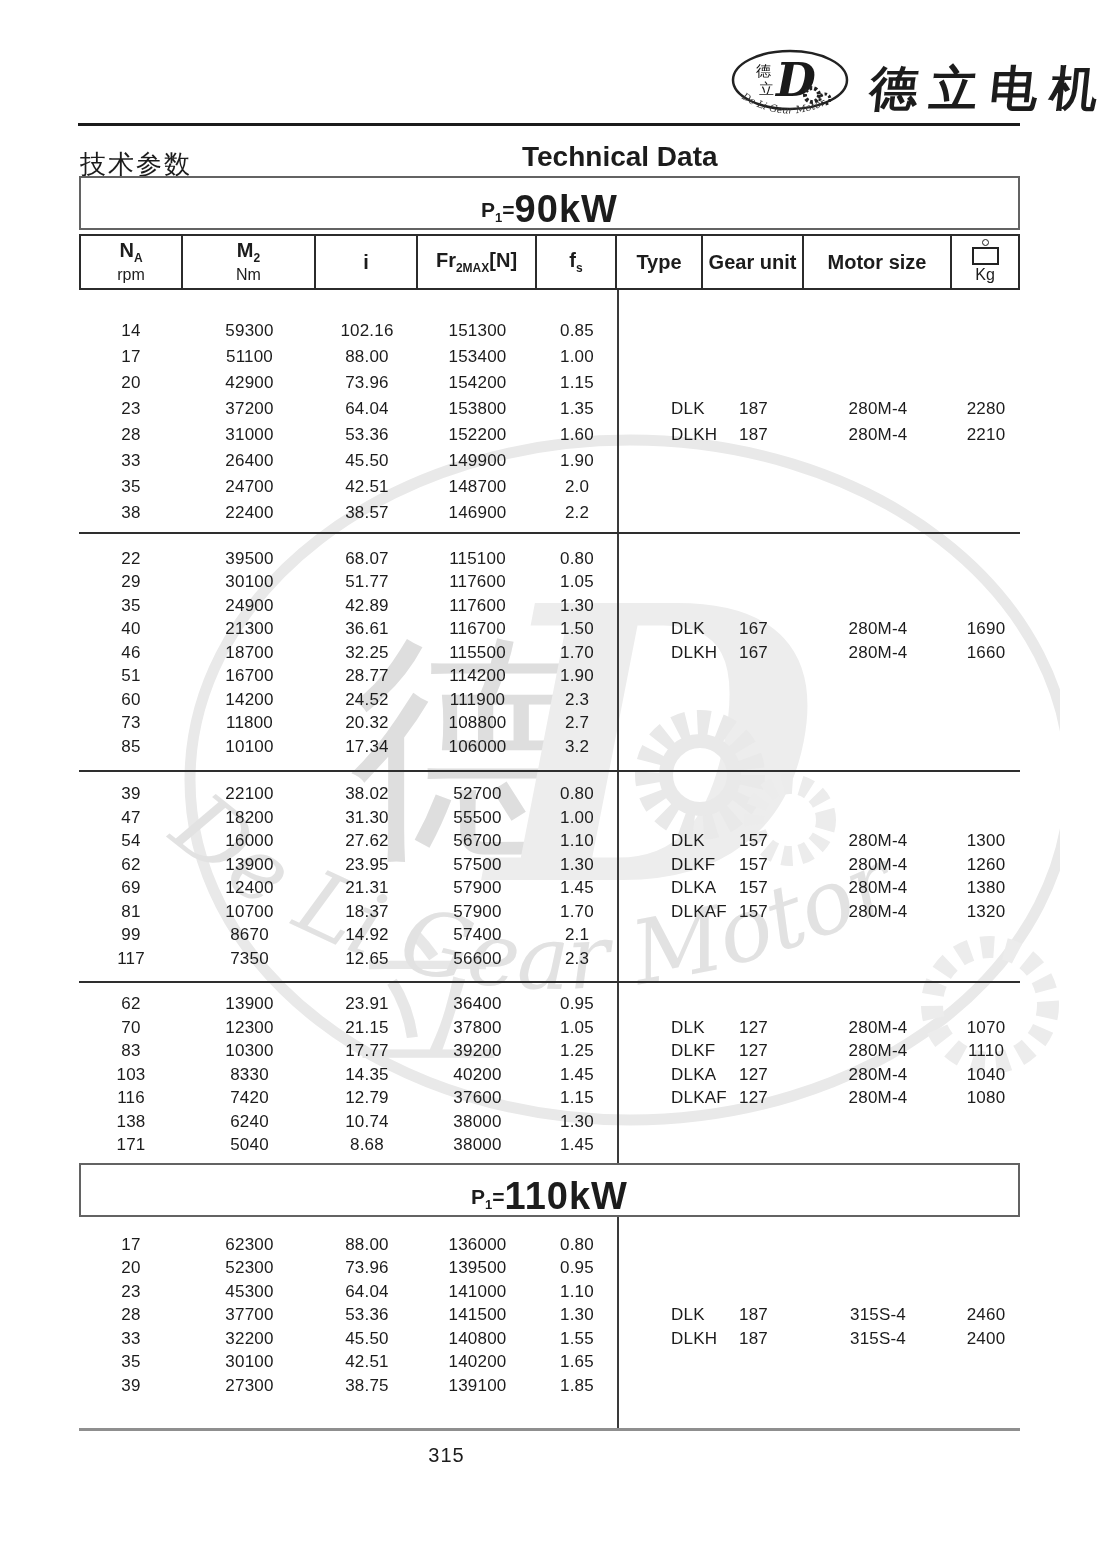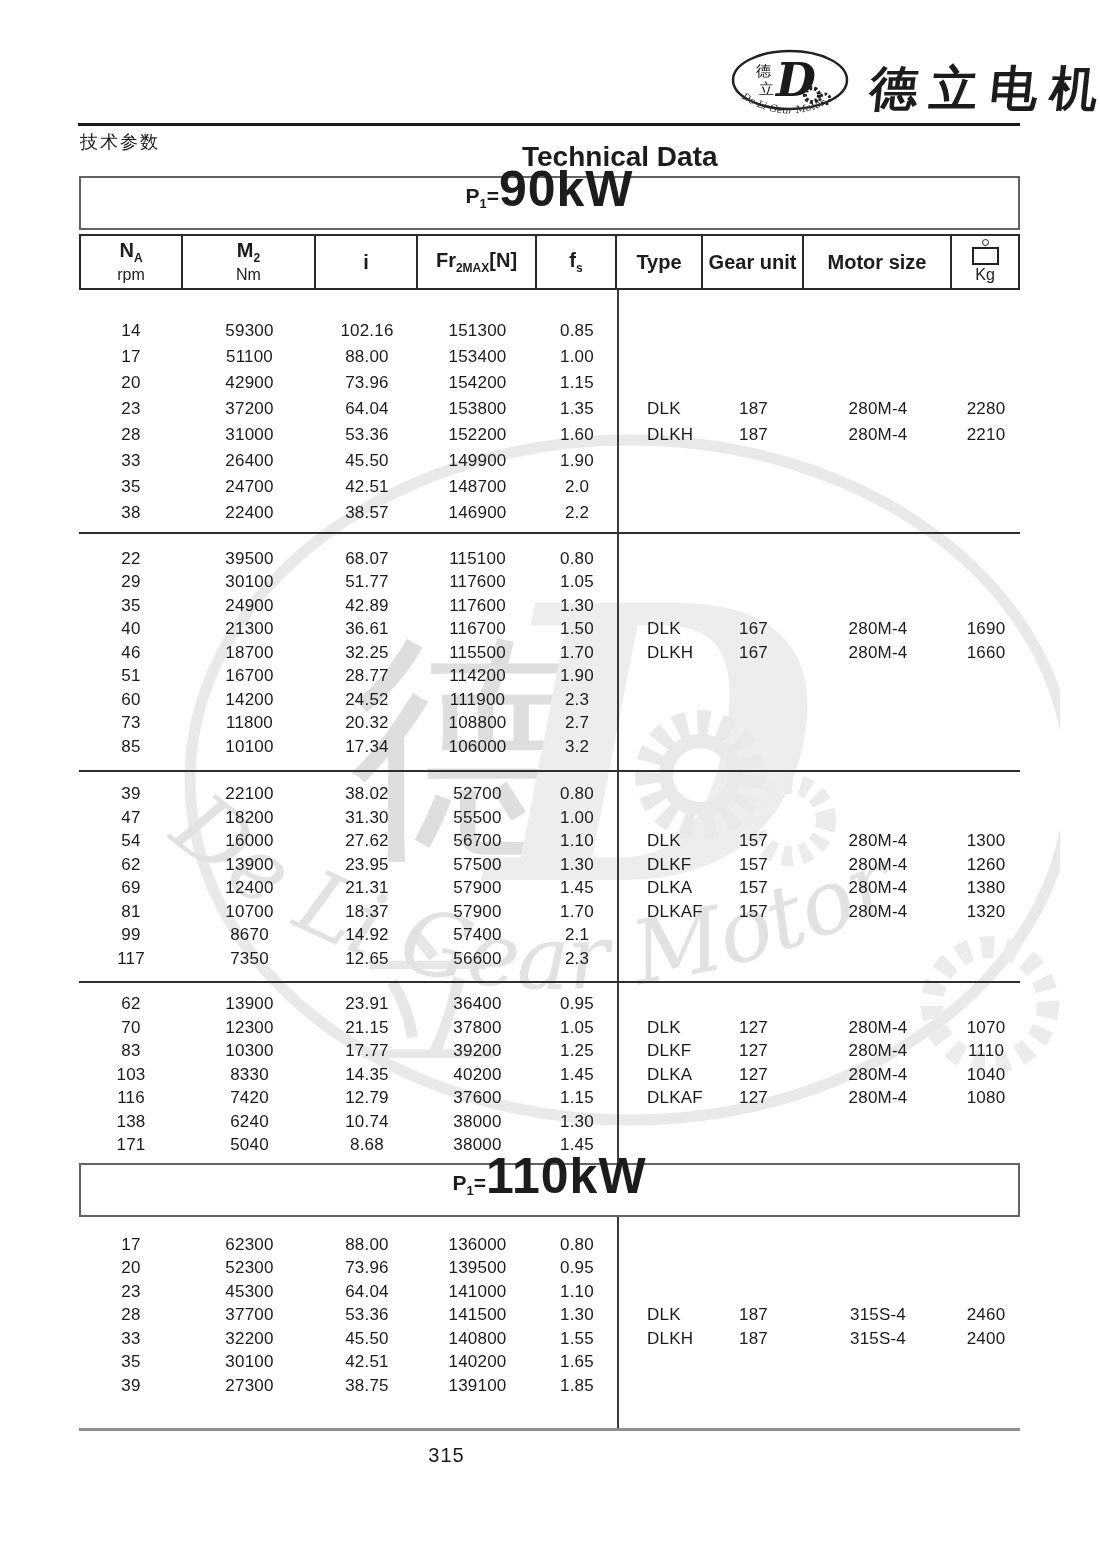--- a/index.html
+++ b/index.html
@@ -5,34 +5,34 @@
   html,body{margin:0;padding:0;background:#fff;}
   .page{position:relative;width:1100px;height:1555px;background:#ffffff;overflow:hidden;
         font-family:"Liberation Sans",sans-serif;color:#1c1c1c;}
 
   
   .brandbar{position:absolute;top:48px;left:728px;display:flex;align-items:center;gap:14px;}
   .logo-svg{display:block;}
   .brand{font-family:"DejaVu Serif",serif;font-size:48px;font-weight:bold;
          letter-spacing:12px;transform:skewX(-6deg);white-space:nowrap;line-height:1;}
   .toprule{position:absolute;left:78px;top:123px;width:942px;height:3px;background:#1b1b1b;}
-  .title-cn{position:absolute;left:80px;top:130px;font-size:18px;letter-spacing:2px;}
+  .title-cn{position:absolute;left:80px;top:147px;font-size:26px;letter-spacing:2px;}
   .title-en{position:absolute;left:522px;top:141px;font-size:28px;font-weight:bold;}
 
   
   .watermark{position:absolute;left:60px;top:430px;z-index:0;}
   .wm-serif{font-family:"DejaVu Serif",serif;}
 
   
   .content{position:absolute;left:79px;top:176px;width:941px;z-index:1;}
   .powerbox{height:54px;border:2px solid #636363;box-sizing:border-box;background:transparent;
-            display:flex;align-items:flex-end;justify-content:center;padding-bottom:14px;}
+            display:flex;align-items:flex-end;justify-content:center;padding-bottom:0;}
   .pb-prefix{font-size:21px;font-weight:bold;line-height:1;padding-bottom:4px;}
   .pb-prefix sub{font-size:13px;font-weight:bold;}
-  .pb-value{font-size:50px;font-weight:bold;letter-spacing:1px;line-height:1;}
+  .pb-value{font-size:38px;font-weight:bold;letter-spacing:1px;line-height:1;}
   .gap4{height:4px;}
 
   .grid9{display:grid;grid-template-columns:104px 133px 102px 119px 80px 86px 101px 148px 68px;}
 
   .thead{height:56px;border:2px solid #2b2b2b;box-sizing:border-box;
          grid-template-columns:102px 133px 102px 119px 80px 86px 101px 148px 1fr;}
   .th{border-right:2px solid #2b2b2b;display:flex;flex-direction:column;align-items:center;
       justify-content:center;line-height:1.15;}
   .th:last-child{border-right:none;}
   .th-main{font-size:20px;font-weight:bold;}
@@ -40,21 +40,21 @@
   .th-unit{font-size:16px;}
   .kg-icon{display:flex;flex-direction:column;align-items:center;margin-bottom:1px;}
   .kg-knob{width:5px;height:5px;border:1.5px solid #222;border-radius:50%;margin-bottom:1px;}
   .kg-rect{width:23px;height:14px;border:2px solid #222;}
 
   .sec{position:relative;}
   .block{position:relative;}
   .vline{position:absolute;left:538px;top:0;bottom:0;width:2px;background:#3a3a3a;}
   .row{height:23.5px;align-items:center;}
   .cell{text-align:center;font-size:17px;letter-spacing:0.2px;}
-  .cell.c5{text-align:left;padding-left:30px;}
+  .cell.c5{text-align:left;padding-left:30px;margin-left:24px;}
   .sep{height:0;border-top:2px solid #2e2e2e;}
 
   .b00{padding:28px 0 6px;} .b00 .row{height:26px;}
   .b01{padding:13px 0 11px;}
   .b02{padding:11px 0 10px;}
   .b03{padding:10px 0 6px;}
   .b10{padding:16px 0 30px;}
 
   .grayline{border-top:3px solid #8f8f8f;}
   .pagenum{position:absolute;top:1444px;left:0;width:893px;text-align:center;

